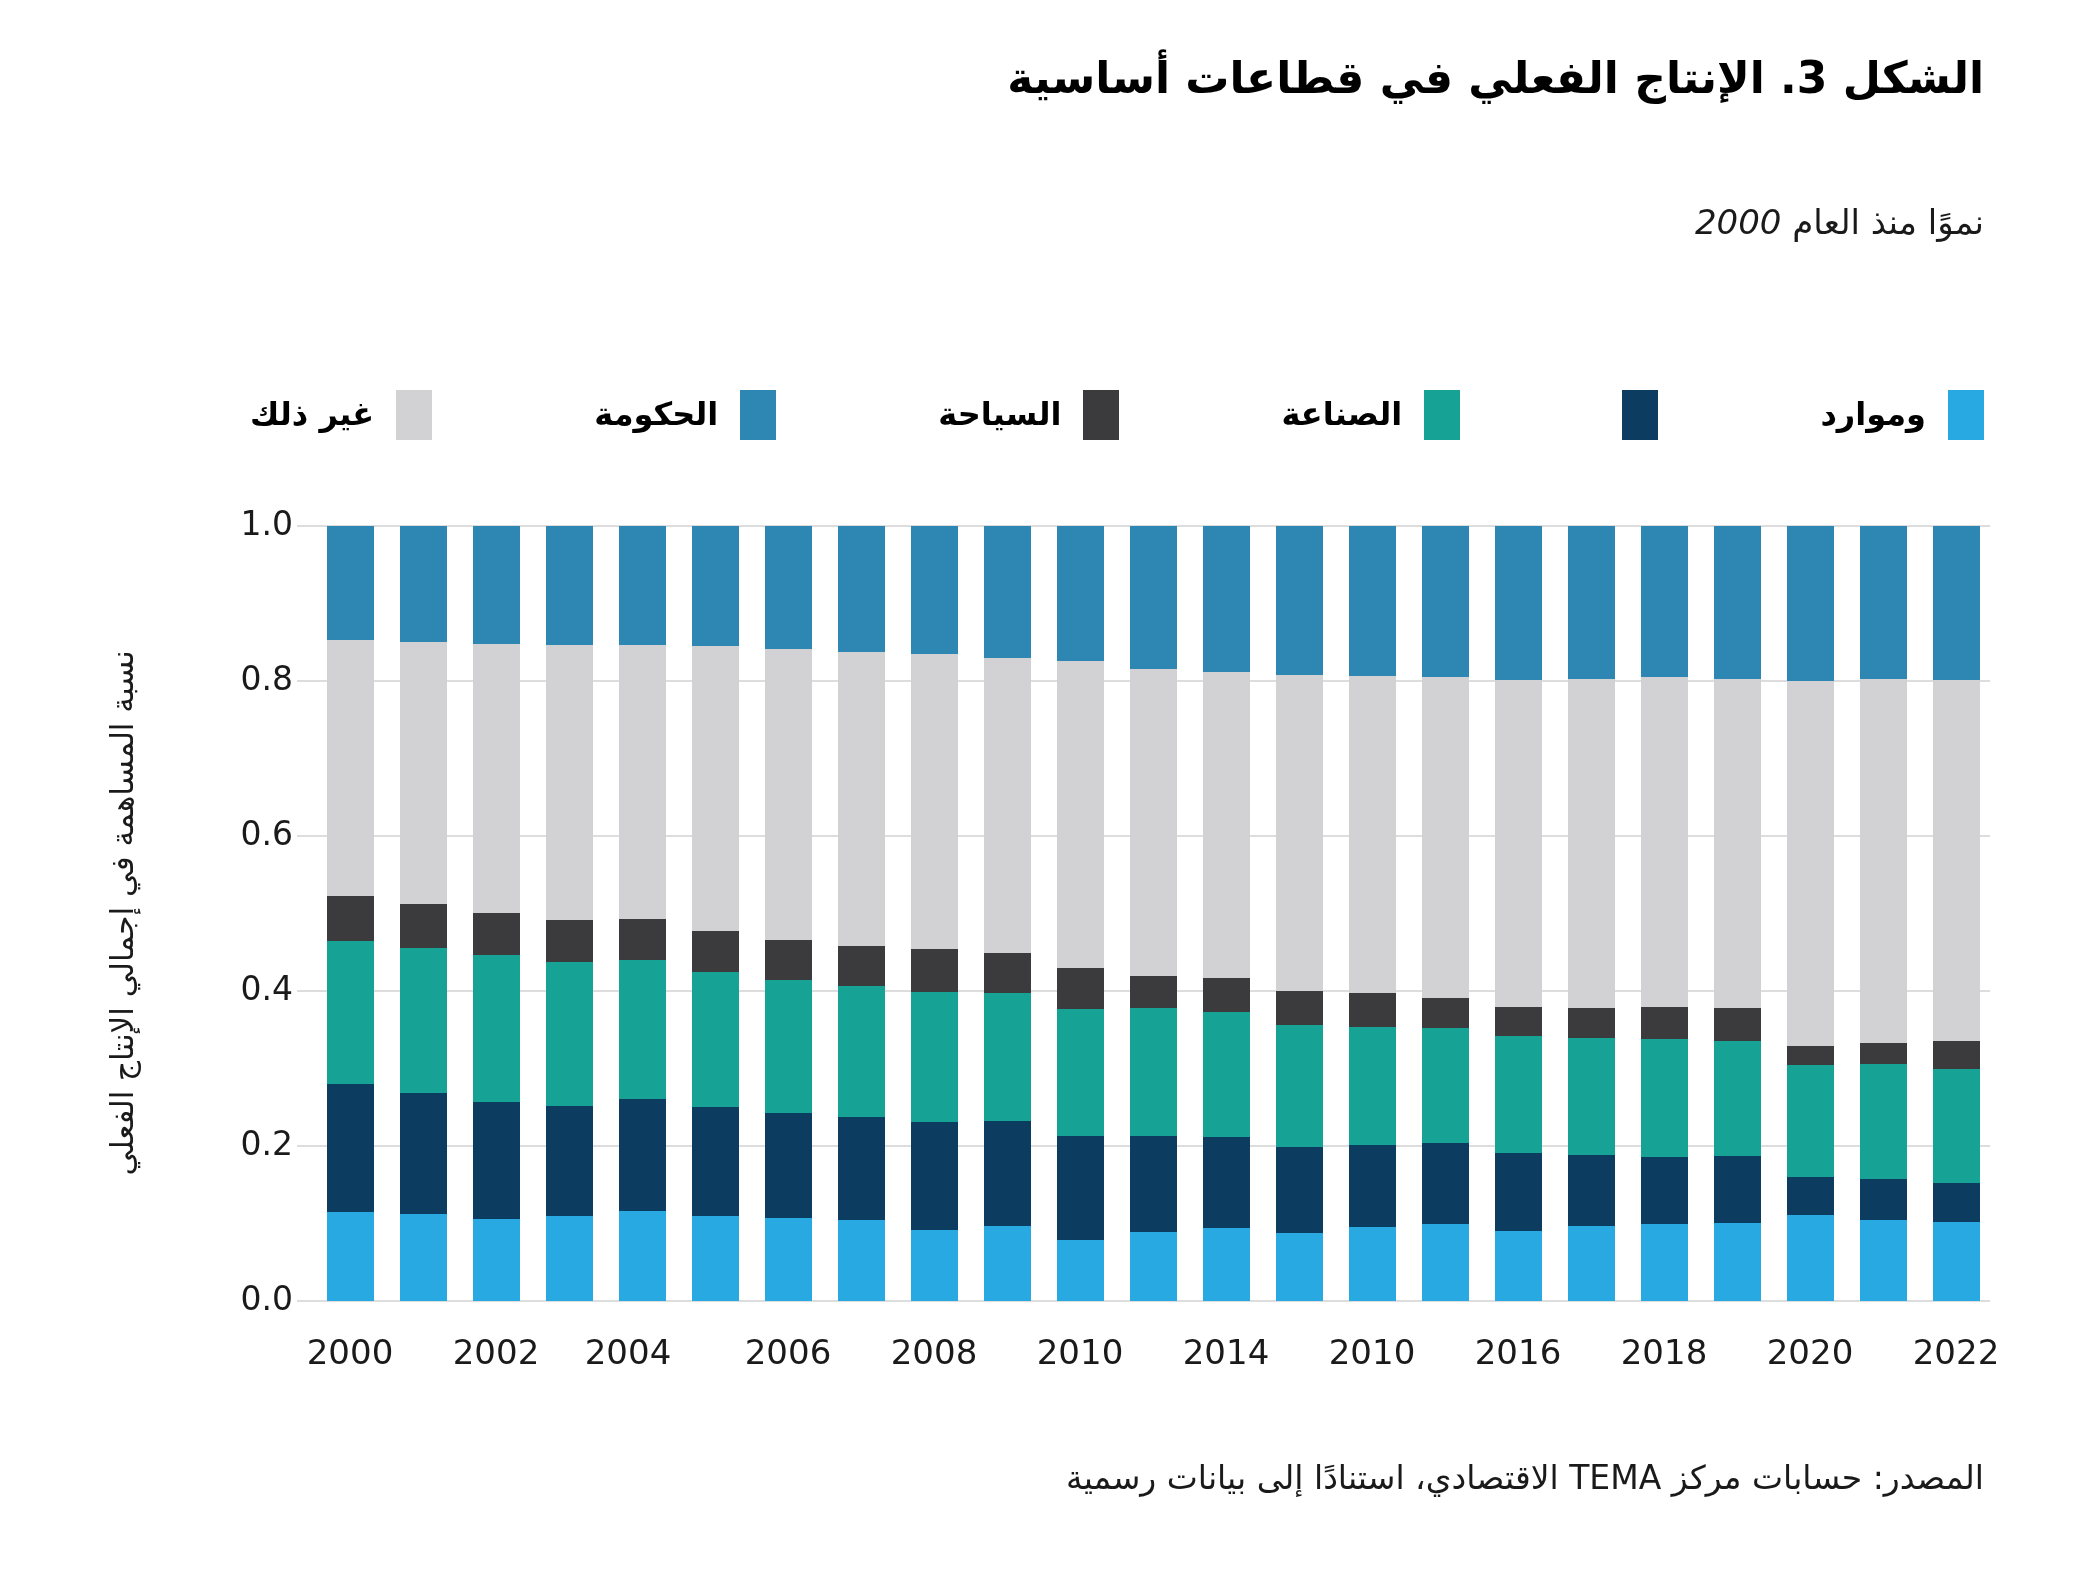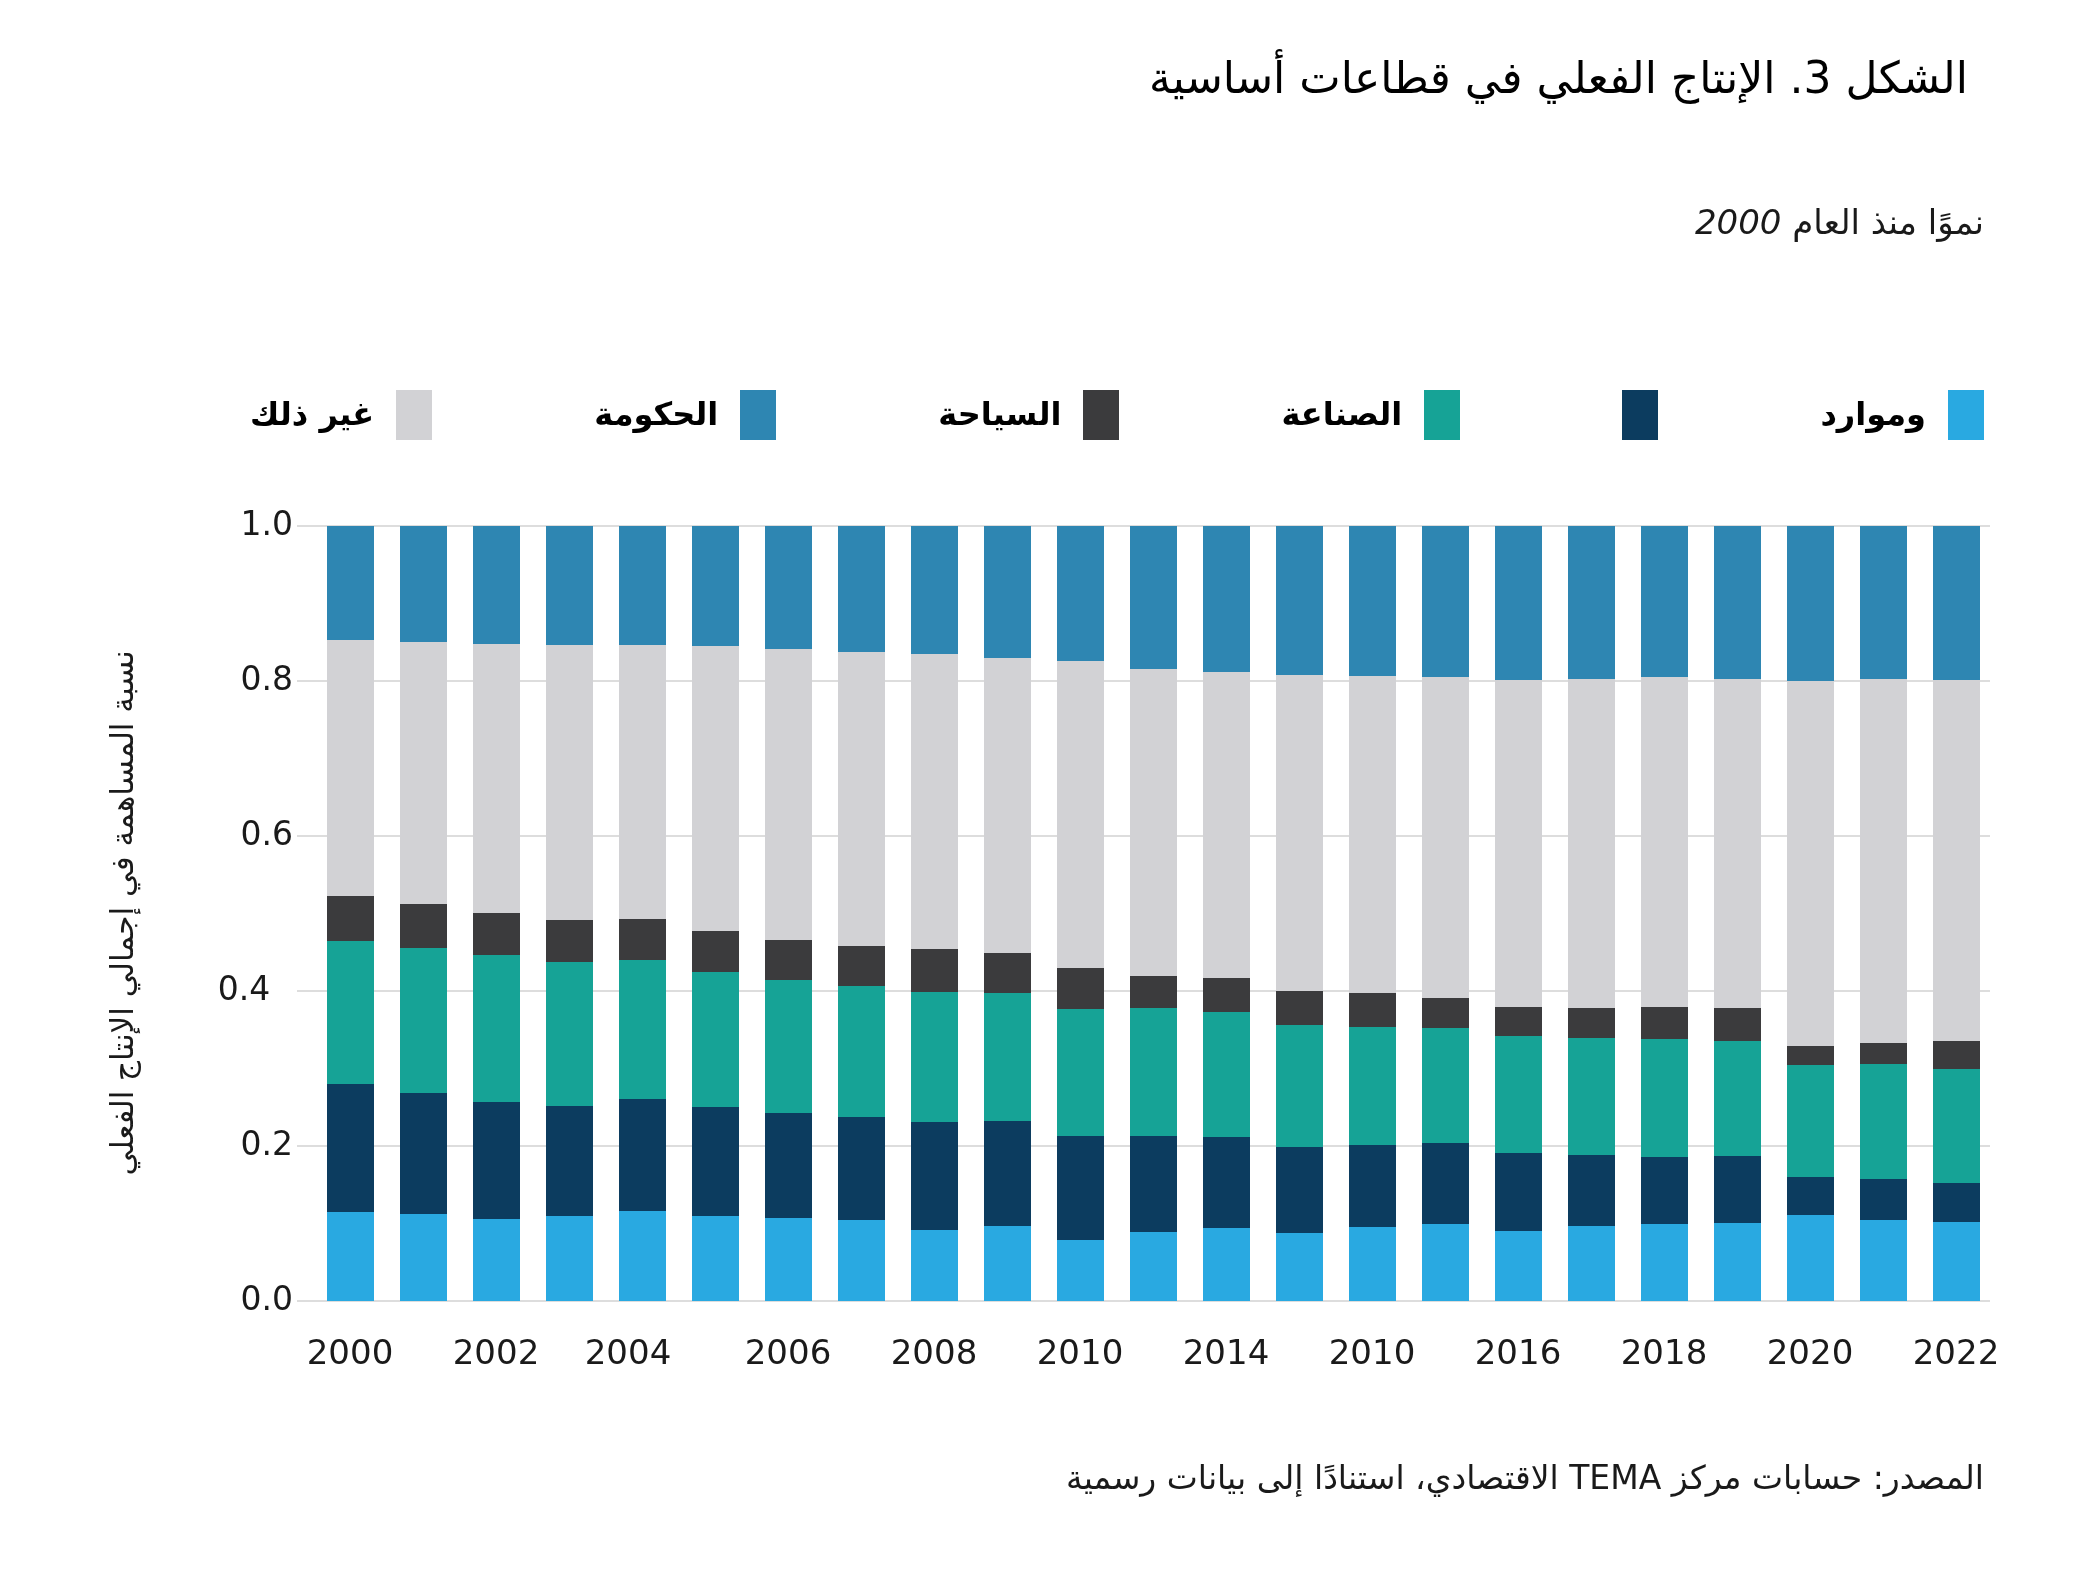--- a/index.html
+++ b/index.html
@@ -1,19 +1,19 @@
 <!DOCTYPE html>
 <html lang="ar" dir="rtl"><head>
 <meta charset="utf-8">
 <style>
   html,body{margin:0;padding:0;background:#ffffff;}
   body{width:2084px;height:1587px;position:relative;overflow:hidden;
        font-family:"DejaVu Sans", sans-serif;color:#000;}
   .abs{position:absolute;}
-  .page-title{top:52px;right:116px;font-size:44px;font-weight:400;text-align:right;letter-spacing:0;}
+  .page-title{top:52px;right:100px;font-size:44px;font-weight:700;text-align:right;letter-spacing:0;}
   .subtitle{top:146px;right:100px;width:1840px;font-size:34px;line-height:1.5;color:#1a1a1a;text-align:right;}
   .subtitle .yr{font-style:italic;}
   
   .legend{top:390px;right:100px;width:1734px;display:flex;flex-direction:row;
           justify-content:space-between;align-items:flex-start;}
   .legend-item{display:flex;flex-direction:row;align-items:flex-start;gap:22px;}
   .legend-swatch{width:36px;height:50px;flex:0 0 36px;}
   .legend-label{font-size:32px;font-weight:700;line-height:1.25;text-align:center;padding-top:4px;}
   .legend-label.wrap{max-width:280px;}
   
@@ -65,21 +65,21 @@
       <span class="legend-swatch" style="background: rgb(210, 210, 213);"></span>
       <span class="legend-label">غير ذلك</span>
     </div>
   </div>
 
 <div class="abs y-title">نسبة المساهمة في إجمالي الإنتاج الفعلي</div>
 
 <div class="abs" id="y-axis">
     <div class="ytick" style="top: 753px;">0.0</div>
     <div class="ytick" style="top: 598px;">0.2</div>
-    <div class="ytick" style="top: 443px; text-align: center;">0.4</div>
+    <div class="ytick" style="top: 443px;">0.4</div>
     <div class="ytick" style="top: 288px;">0.6</div>
     <div class="ytick" style="top: 133px;">0.8</div>
     <div class="ytick" style="top: -22px;">1.0</div>
   </div>
 
 <div class="abs" id="plot">
     <div class="gridline" style="top: 774px;"></div>
     <div class="gridline" style="top: 619px;"></div>
     <div class="gridline" style="top: 464px;"></div>
     <div class="gridline" style="top: 309px;"></div>

